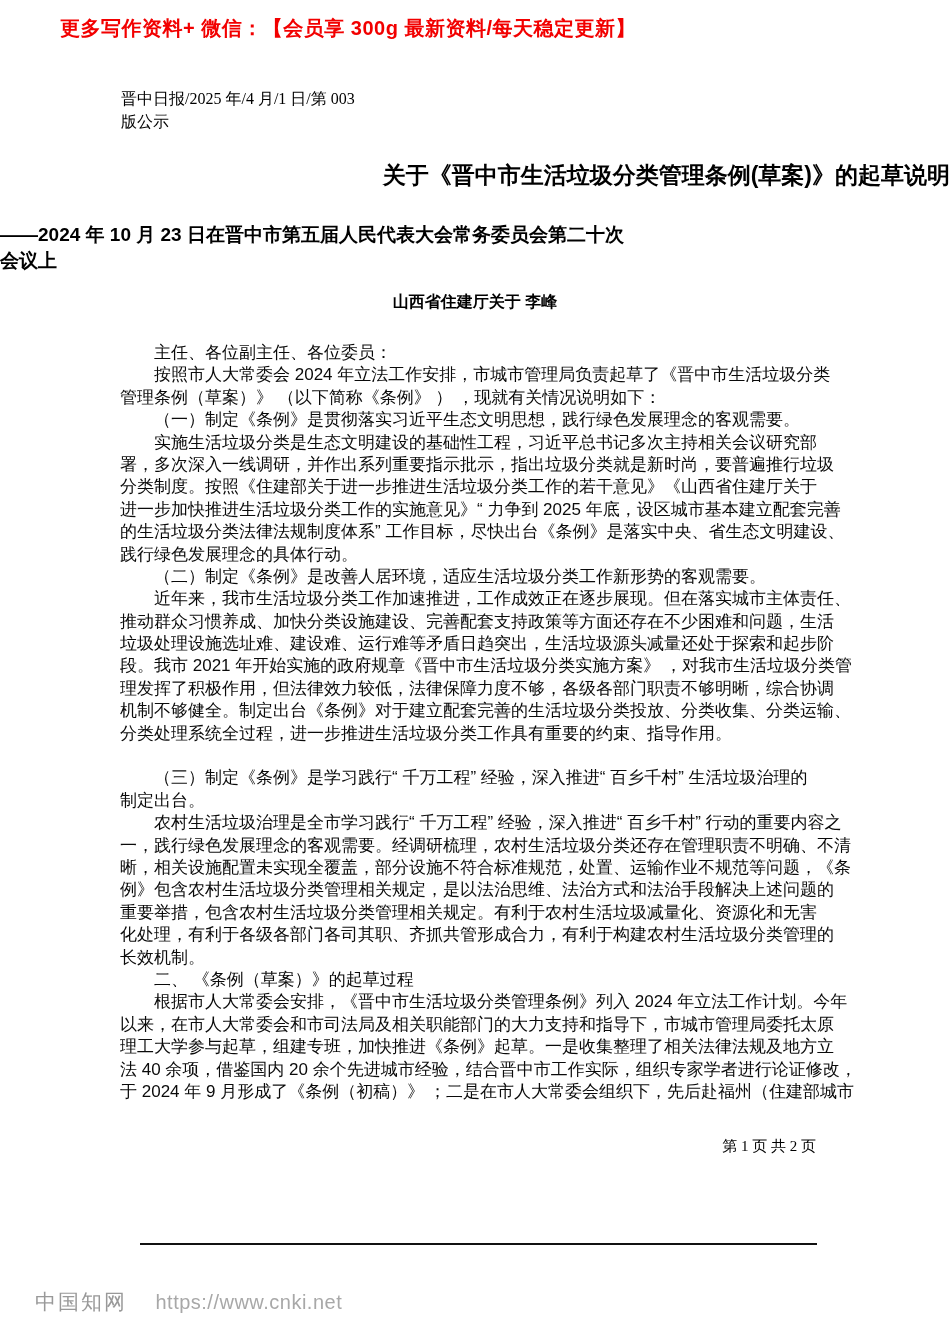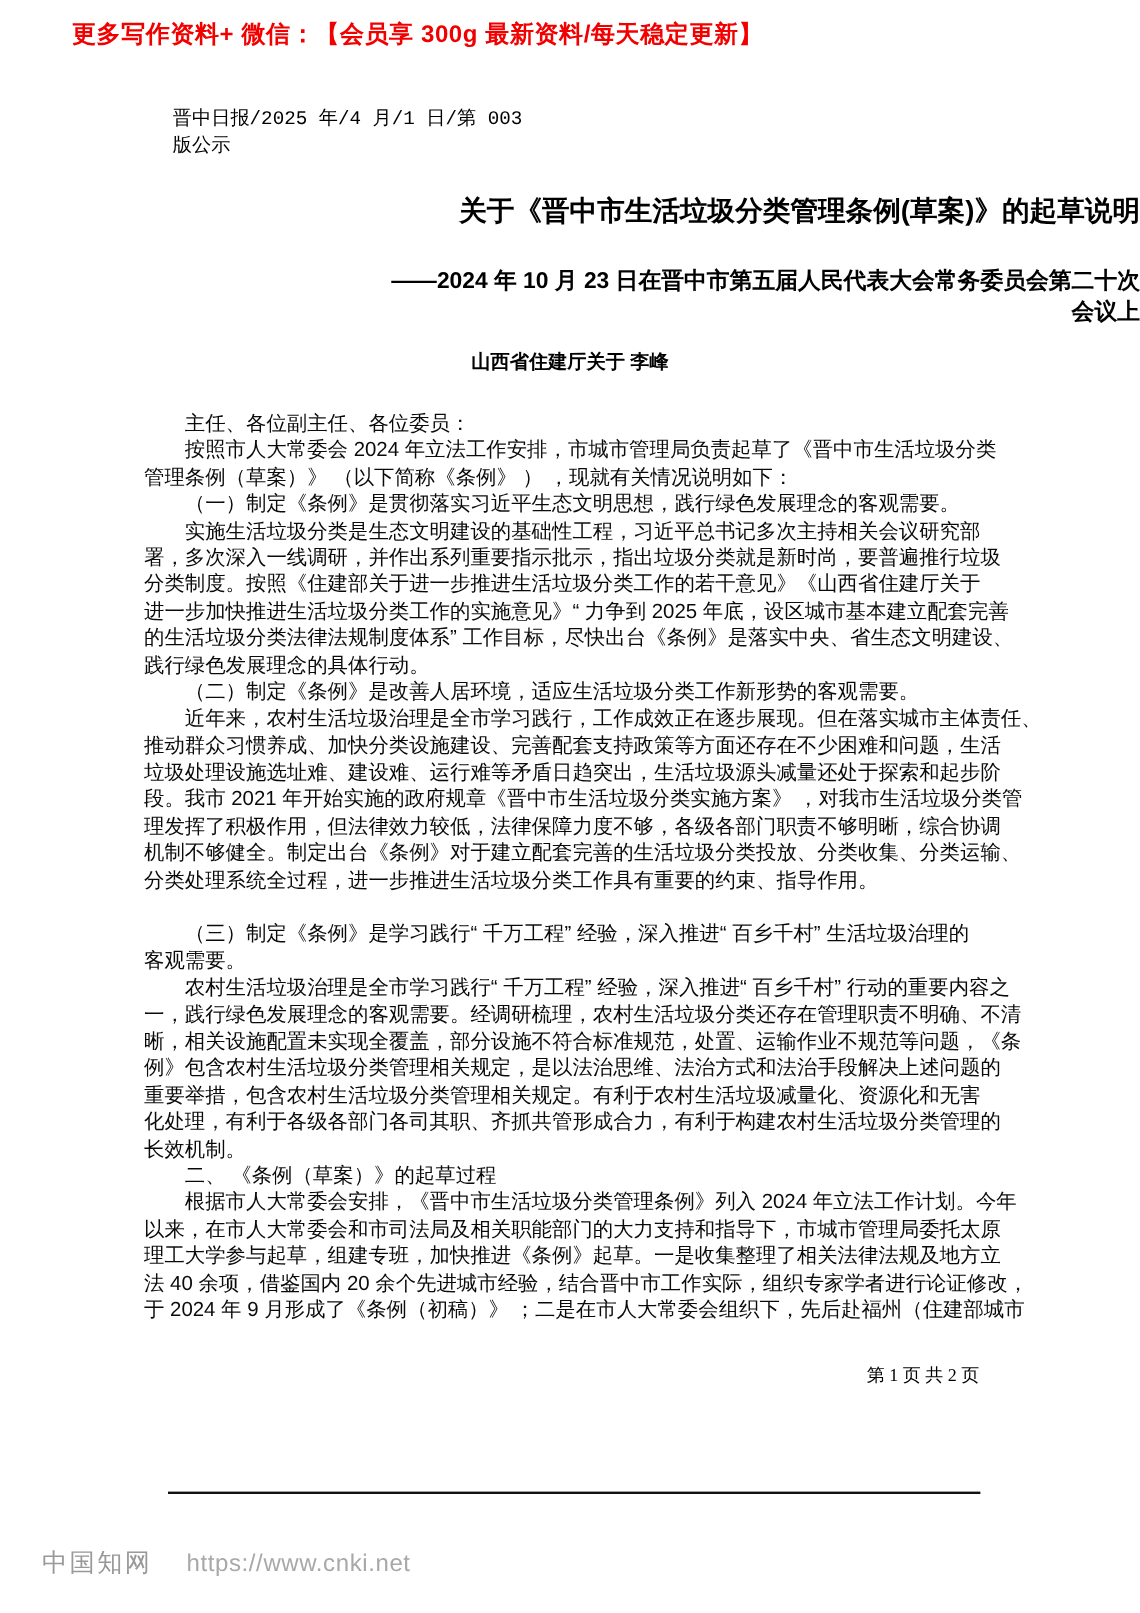--- a/index.html
+++ b/index.html
@@ -24,43 +24,42 @@
     font-weight: bold;
     letter-spacing: 0.5px;
     white-space: nowrap;
   }
   .doc-header {
     position: absolute;
     left: 121px;
     top: 88px;
     font-size: 16px;
     line-height: 22.5px;
-    font-family: Liberation Mono, monospace;
+    font-family: Liberation Serif, serif;
     color: #000000;
-    margin-left: 23px;
   }
   .title {
     position: absolute;
     left: 0;
     right: 0;
     top: 160px;
     margin: 0;
     text-align: right;
     font-size: 23px;
     line-height: 30px;
     font-weight: bold;
     color: #000000;
   }
   .subtitle {
     position: absolute;
     left: 0;
     right: 0;
     top: 222px;
     margin: 0;
-    text-align: right;
+    text-align: left;
     font-size: 19px;
     line-height: 26px;
     font-weight: bold;
     color: #000000;
   }
   .subtitle .subtitle-line { display: block; }
   .author {
     position: absolute;
     left: 0;
     right: 0;
@@ -144,30 +143,30 @@
       <div class="line indent">按照市人大常委会 2024 年立法工作安排，市城市管理局负责起草了《晋中市生活垃圾分类</div>
       <div class="line">管理条例（草案）》 （以下简称《条例》 ） ，现就有关情况说明如下：</div>
       <div class="line indent">（一）制定《条例》是贯彻落实习近平生态文明思想，践行绿色发展理念的客观需要。</div>
       <div class="line indent">实施生活垃圾分类是生态文明建设的基础性工程，习近平总书记多次主持相关会议研究部</div>
       <div class="line">署，多次深入一线调研，并作出系列重要指示批示，指出垃圾分类就是新时尚，要普遍推行垃圾</div>
       <div class="line">分类制度。按照《住建部关于进一步推进生活垃圾分类工作的若干意见》《山西省住建厅关于</div>
       <div class="line">进一步加快推进生活垃圾分类工作的实施意见》“ 力争到 2025 年底，设区城市基本建立配套完善</div>
       <div class="line">的生活垃圾分类法律法规制度体系” 工作目标，尽快出台《条例》是落实中央、省生态文明建设、</div>
       <div class="line">践行绿色发展理念的具体行动。</div>
       <div class="line indent">（二）制定《条例》是改善人居环境，适应生活垃圾分类工作新形势的客观需要。</div>
-      <div class="line indent">近年来，农村生活垃圾治理是全市学习践行，工作成效正在逐步展现。但在落实城市主体责任、</div>
+      <div class="line indent">近年来，我市生活垃圾分类工作加速推进，工作成效正在逐步展现。但在落实城市主体责任、</div>
       <div class="line">推动群众习惯养成、加快分类设施建设、完善配套支持政策等方面还存在不少困难和问题，生活</div>
       <div class="line">垃圾处理设施选址难、建设难、运行难等矛盾日趋突出，生活垃圾源头减量还处于探索和起步阶</div>
       <div class="line">段。我市 2021 年开始实施的政府规章《晋中市生活垃圾分类实施方案》 ，对我市生活垃圾分类管</div>
       <div class="line">理发挥了积极作用，但法律效力较低，法律保障力度不够，各级各部门职责不够明晰，综合协调</div>
       <div class="line">机制不够健全。制定出台《条例》对于建立配套完善的生活垃圾分类投放、分类收集、分类运输、</div>
       <div class="line">分类处理系统全过程，进一步推进生活垃圾分类工作具有重要的约束、指导作用。</div>
       <div class="line"></div>
       <div class="line indent">（三）制定《条例》是学习践行“ 千万工程” 经验，深入推进“ 百乡千村” 生活垃圾治理的</div>
-      <div class="line">客观需要。</div>
+      <div class="line">制定出台。</div>
       <div class="line indent">农村生活垃圾治理是全市学习践行“ 千万工程” 经验，深入推进“ 百乡千村” 行动的重要内容之</div>
       <div class="line">一，践行绿色发展理念的客观需要。经调研梳理，农村生活垃圾分类还存在管理职责不明确、不清</div>
       <div class="line">晰，相关设施配置未实现全覆盖，部分设施不符合标准规范，处置、运输作业不规范等问题，《条</div>
       <div class="line">例》包含农村生活垃圾分类管理相关规定，是以法治思维、法治方式和法治手段解决上述问题的</div>
       <div class="line">重要举措，包含农村生活垃圾分类管理相关规定。有利于农村生活垃圾减量化、资源化和无害</div>
       <div class="line">化处理，有利于各级各部门各司其职、齐抓共管形成合力，有利于构建农村生活垃圾分类管理的</div>
       <div class="line">长效机制。</div>
       <div class="line indent">二、 《条例（草案）》的起草过程</div>
       <div class="line indent">根据市人大常委会安排，《晋中市生活垃圾分类管理条例》列入 2024 年立法工作计划。今年</div>
       <div class="line">以来，在市人大常委会和市司法局及相关职能部门的大力支持和指导下，市城市管理局委托太原</div>

